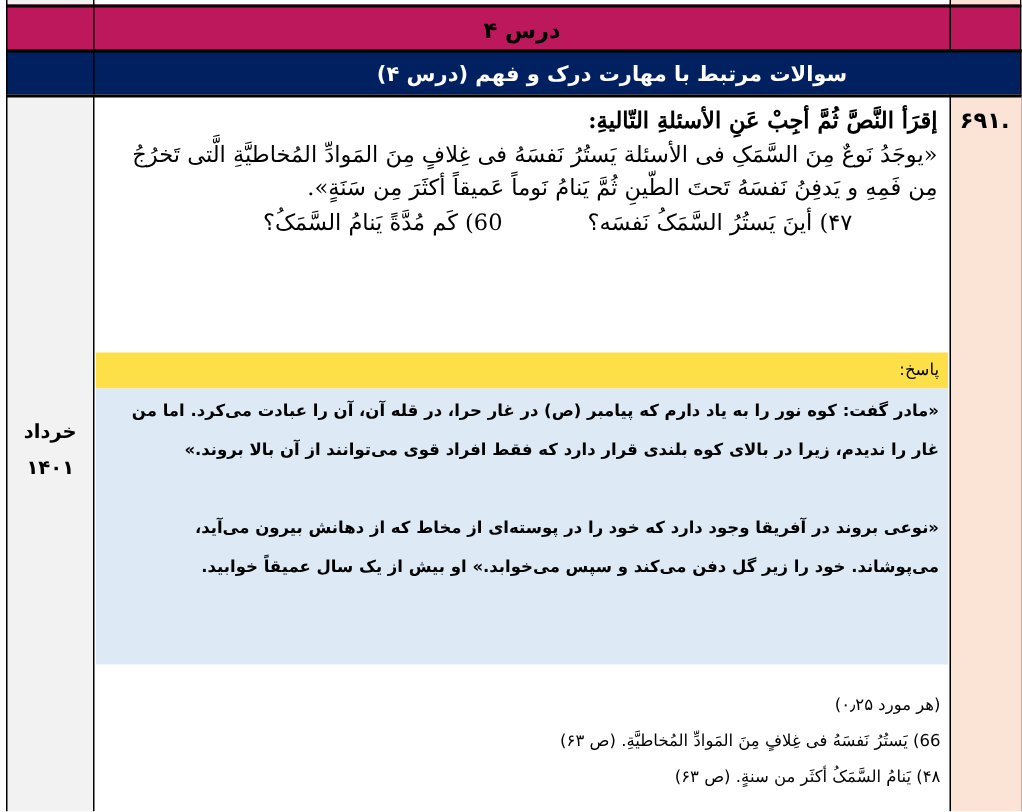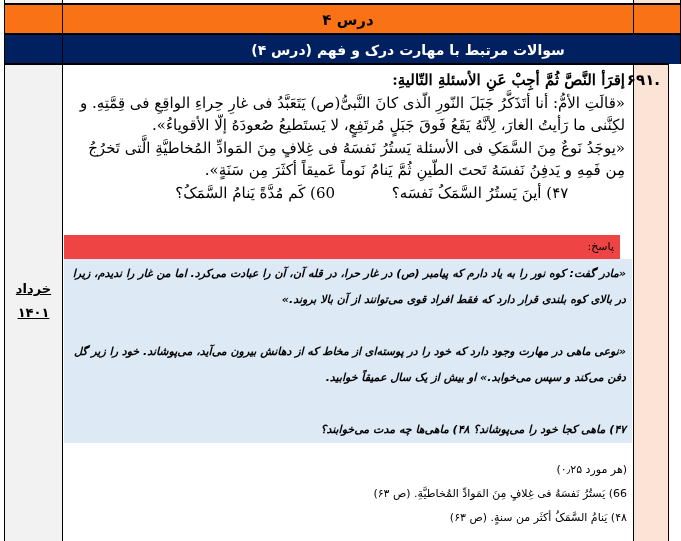--- a/index.html
+++ b/index.html
@@ -8,46 +8,46 @@
   .row { position: absolute; left: 0; width: 677px; }
   .cell { position: absolute; top: 0; bottom: 0; box-sizing: border-box; }
   .b-l { border-left: 1px solid #000; }
   .b-r { border-right: 1px solid #000; }
   .b-t { border-top: 2px solid #000; }
 
   
   #r-top { top: 0; height: 4px; }
   
   #r-lesson { top: 3px; height: 31px; }
-  #r-lesson .cell { background: #f97316; }
+  #r-lesson .cell { background: #be185d; }
   #r-lesson .title { display:flex; align-items:center; justify-content:center; font-weight:bold; font-size:15px; color:#000; direction: rtl; }
   
   #r-header { top: 33px; height: 31px; }
   #r-header .cell { background: #002060; }
   #r-header .title { display:flex; align-items:center; justify-content:center; font-weight:bold; font-size:14px; color:#ffffff; direction: rtl; }
 
   
   #r-main { top: 63px; height: 478px; }
   .num-cell { background: #fbe4d5; }
   .date-cell { background: #f2f2f2; }
   .content-cell { background: #ffffff; }
 
   .qnum { position:absolute; right: 8px; top: 6px; font-weight:bold; font-size:15px; direction: rtl; }
-  .date { position:absolute; left:0; right:0; top: 212px; text-align:center; font-weight:bold; font-size:13px; line-height: 24px; direction: rtl; text-decoration: underline; }
+  .date { position:absolute; left:0; right:0; top: 212px; text-align:center; font-weight:bold; font-size:13px; line-height: 24px; direction: rtl; }
 
   .rtl { direction: rtl; text-align: right; }
   .q-block { position:absolute; left: 4px; right: 8px; top: 4px; font-family: "DejaVu Serif", serif; font-size: 15px; line-height: 22.5px; color:#000; }
   .q-title { font-weight: bold; }
   .q-sub { display:flex; flex-direction: row; justify-content: flex-start; }
   .q-sub span { display:inline-block; }
   .q-sub .s1 { width: 290px; text-align: center; }
 
-  .answer-header { position:absolute; left: 1px; right: 13px; top: 170px; height: 24px; background: #ef4444; font-size: 11px; line-height: 24px; padding-right: 6px; box-sizing: border-box; }
+  .answer-header { position:absolute; left: 1px; right: 1px; top: 170px; height: 24px; background: #fde047; font-size: 11px; line-height: 24px; padding-right: 6px; box-sizing: border-box; }
   .answer-body { position:absolute; left: 1px; right: 1px; top: 194px; height: 184px; background: #dde9f5; box-sizing: border-box; padding: 2px 6px 0 4px; font-weight: bold; font-size: 11px; line-height: 26px; color: #000; }
-  .answer-body .p { margin: 0; font-style: italic; }
+  .answer-body .p { margin: 0; }
   .gap1 { height: 26px; }
   .gap2 { height: 26px; }
 
   .score-block { position:absolute; left: 4px; right: 6px; top: 393px; font-weight: normal; font-size: 11px; line-height: 24px; color:#000; }
 </style>
 </head>
 <body>
 
 <div class="sheet">
 
@@ -73,43 +73,41 @@
     <div class="cell b-l b-t date-cell" style="left:0;width:58px;">
       <div class="date">
         <div>خرداد</div>
         <div>۱۴۰۱</div>
       </div>
     </div>
 
     <div class="cell b-l b-r b-t content-cell" style="left:58px;width:572px;">
       <div class="q-block rtl">
         <div class="q-title">إقرَأ النَّصَّ ثُمَّ أجِبْ عَنِ الأسئلةِ التّالیةِ:</div>
-        <div>«قالَتِ الأمُّ: أنا أتَذَکَّرُ جَبَلَ النّورِ الّذی کانَ النَّبیُّ(ص) یَتَعَبَّدُ فی غارِ حِراءِ الواقِعِ فی قِمَّتِهِ. و لکِنَّنی ما رَأیتُ الغارَ، لِأنَّهُ یَقَعُ فَوقَ جَبَلٍ مُرتَفِعٍ، لا یَستَطیعُ صُعودَهُ إلّا الأقویاءُ».</div>
         <div>«یوجَدُ نَوعٌ مِنَ السَّمَکِ فی الأسئلة یَستُرُ نَفسَهُ فی غِلافٍ مِنَ المَوادِّ المُخاطیَّةِ الَّتی تَخرُجُ مِن فَمِهِ و یَدفِنُ نَفسَهُ تَحتَ الطّینِ ثُمَّ یَنامُ نَوماً عَمیقاً أکثَرَ مِن سَنَةٍ».</div>
         <div class="q-sub">
           <span class="s1">۴۷) أینَ یَستُرُ السَّمَکُ نَفسَه؟</span>
           <span>60) کَم مُدَّةً یَنامُ السَّمَکُ؟</span>
         </div>
       </div>
 
       <div class="answer-header rtl">پاسخ:</div>
 
       <div class="answer-body rtl">
         <p class="p">«مادر گفت: کوه نور را به یاد دارم که پیامبر (ص) در غار حرا، در قله آن، آن را عبادت می‌کرد. اما من غار را ندیدم، زیرا در بالای کوه بلندی قرار دارد که فقط افراد قوی می‌توانند از آن بالا بروند.»</p>
         <div class="gap1"></div>
-        <p class="p">«نوعی ماهی در مهارت وجود دارد که خود را در پوسته‌ای از مخاط که از دهانش بیرون می‌آید، می‌پوشاند. خود را زیر گل دفن می‌کند و سپس می‌خوابد.» او بیش از یک سال عمیقاً خوابید.</p>
+        <p class="p">«نوعی بروند در آفریقا وجود دارد که خود را در پوسته‌ای از مخاط که از دهانش بیرون می‌آید، می‌پوشاند. خود را زیر گل دفن می‌کند و سپس می‌خوابد.» او بیش از یک سال عمیقاً خوابید.</p>
         <div class="gap2"></div>
-        <p class="p">۴۷) ماهی کجا خود را می‌پوشاند؟ ۴۸) ماهی‌ها چه مدت می‌خوابند؟</p>
       </div>
 
       <div class="score-block rtl">
         <div>(هر مورد ۰٫۲۵)</div>
         <div>66) یَستُرُ نَفسَهُ فی غِلافٍ مِنَ المَوادِّ المُخاطیَّةِ. (ص ۶۳)</div>
         <div>۴۸) یَنامُ السَّمَکُ أکثَر من سنةٍ. (ص ۶۳)</div>
       </div>
     </div>
 
-    <div class="cell b-r b-t num-cell" style="left:630px;width:35px;">
+    <div class="cell b-r b-t num-cell" style="left:630px;width:48px;">
       <div class="qnum">.۶۹۱</div>
     </div>
   </div>
 
 </div>
 
 </body></html>

